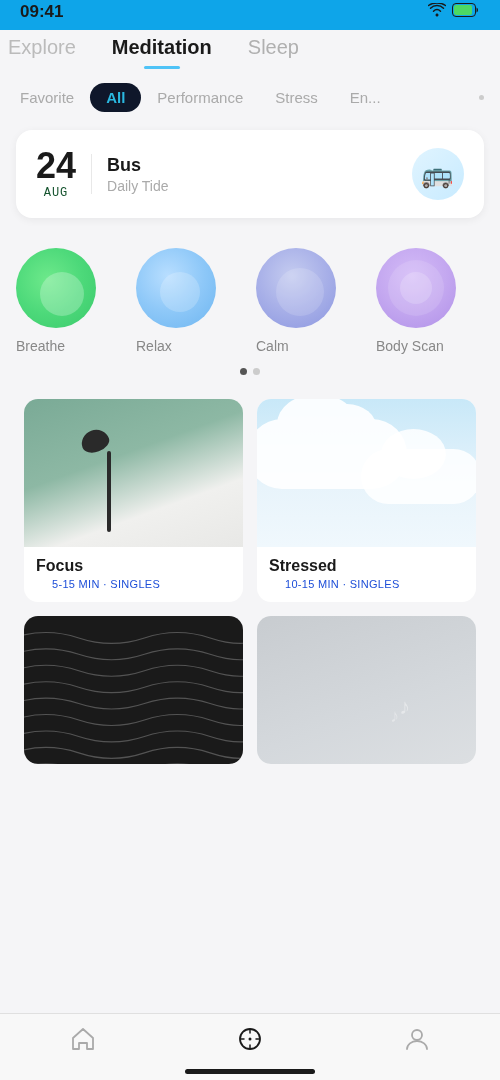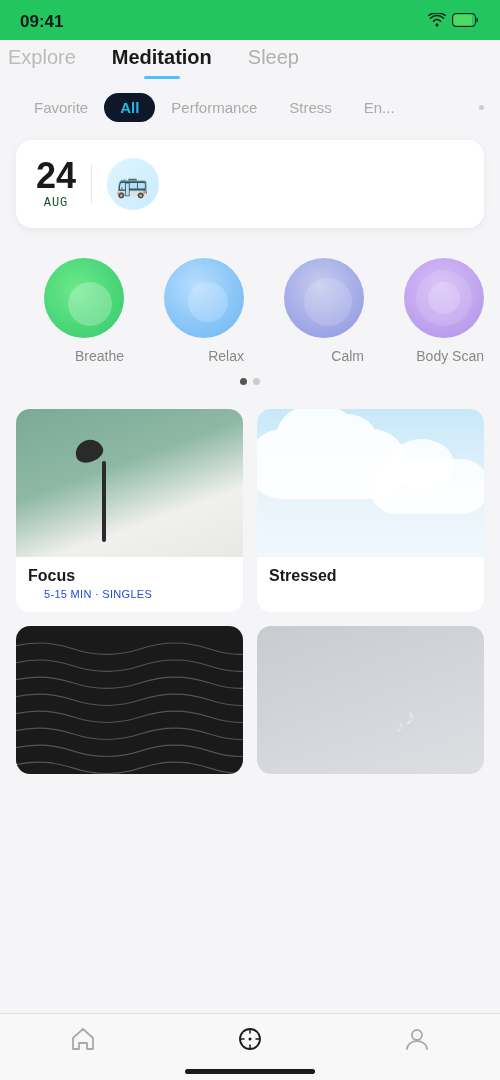--- a/index.html
+++ b/index.html
@@ -11,22 +11,22 @@
       font-family: -apple-system, BlinkMacSystemFont, 'Helvetica Neue', sans-serif;
       overflow-x: hidden;
       position: relative;
     }
 
     
     .status-bar {
       display: flex;
       justify-content: space-between;
       align-items: center;
-      padding: 12px 20px 8px;
-      background: #22c55e;
+      padding: 2px 20px 8px;
+      background: #0ea5e9;
     }
     .status-time {
       font-size: 17px;
       font-weight: 600;
       color: #1a1a1a;
     }
     .status-icons {
       display: flex;
       align-items: center;
       gap: 6px;
@@ -88,21 +88,20 @@
       font-weight: 400;
       white-space: nowrap;
     }
     .filter-tab.active {
       background: #0f172a;
       color: #2ab8e0;
       font-weight: 600;
     }
     .filter-tab:first-child {
       padding-left: 4px;
-      margin-left: 14px;
     }
     .dots-indicator {
       margin-left: auto;
       display: flex;
       align-items: center;
     }
     .dot-indicator {
       width: 5px;
       height: 5px;
       background: #ccc;
@@ -171,21 +170,21 @@
       padding: 20px 16px 8px;
     }
     .categories-row {
       display: flex;
       gap: 12px;
       justify-content: space-around;
     }
     .category-item {
       display: flex;
       flex-direction: column;
-      align-items: flex-end;
+      align-items: flex-start;
       gap: 10px;
       flex: 1;
     }
     .category-circle {
       width: 80px;
       height: 80px;
       border-radius: 50%;
     }
     .circle-breathe {
       background: radial-gradient(circle at 40% 40%, #6ee98b, #4dd97a, #3ac96b);
@@ -275,21 +274,21 @@
       height: 7px;
       border-radius: 50%;
       background: #ccc;
     }
     .page-dot.active {
       background: #555;
     }
 
     
     .cards-grid {
-      padding: 10px 16px;
+      padding: 10px 24px;
       display: grid;
       grid-template-columns: 1fr 1fr;
       gap: 14px;
     }
     .content-card {
       border-radius: 14px;
       overflow: hidden;
       background: #fff;
     }
     .card-image {
@@ -488,20 +487,24 @@
     <div class="dot-indicator"></div>
   </div>
 </div>
 
 <div class="daily-card">
   <div class="daily-date">
     <div class="day">24</div>
     <div class="month">AUG</div>
   </div>
   <div class="daily-divider"></div>
+  <div class="daily-info">
+    <div class="daily-title">Bus</div>
+    <div class="daily-subtitle">Daily Tide</div>
+  </div>
   <div class="daily-illustration">
     <span>🚌</span>
   </div>
 </div>
 
 <div class="categories-section">
   <div class="categories-row">
     <div class="category-item">
       <div class="category-circle circle-breathe"></div>
       <span class="category-label">Breathe</span>
@@ -538,20 +541,21 @@
     </div>
   </div>
 
   <div class="content-card">
     <div class="card-image card-image-stressed">
       <div class="cloud-1"></div>
       <div class="cloud-2"></div>
     </div>
     <div class="card-text">
       <div class="card-title">Stressed</div>
+      <div class="card-meta">10-15 MIN · SINGLES</div>
     </div>
   </div>
 
   <div class="content-card">
     <div class="card-image card-image-black">
       <svg class="wave-lines" viewBox="0 0 200 148" preserveAspectRatio="none">
         <g stroke="rgba(255,255,255,0.25)" stroke-width="1" fill="none">
           <path d="M-10 20 Q20 10 50 20 Q80 30 110 20 Q140 10 170 20 Q200 30 220 20"></path>
           <path d="M-10 35 Q20 25 50 35 Q80 45 110 35 Q140 25 170 35 Q200 45 220 35"></path>
           <path d="M-10 50 Q20 40 50 50 Q80 60 110 50 Q140 40 170 50 Q200 60 220 50"></path>

